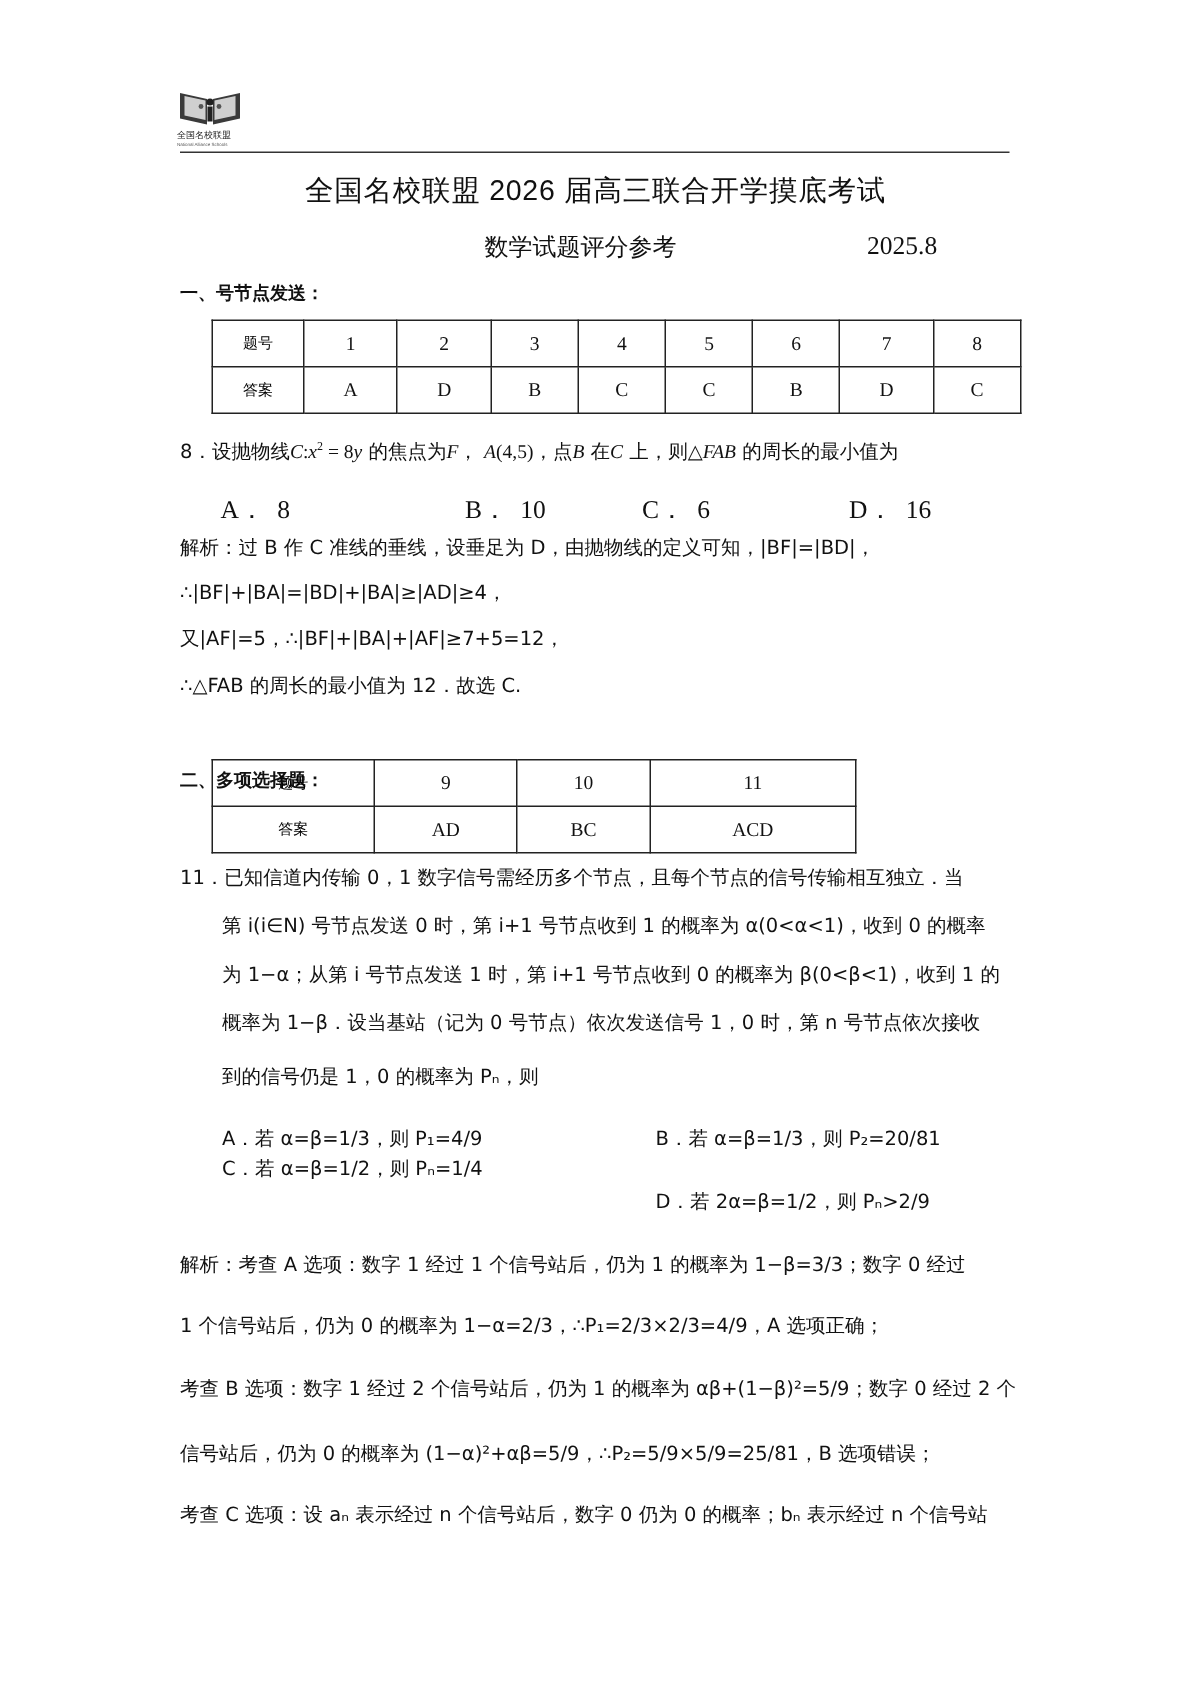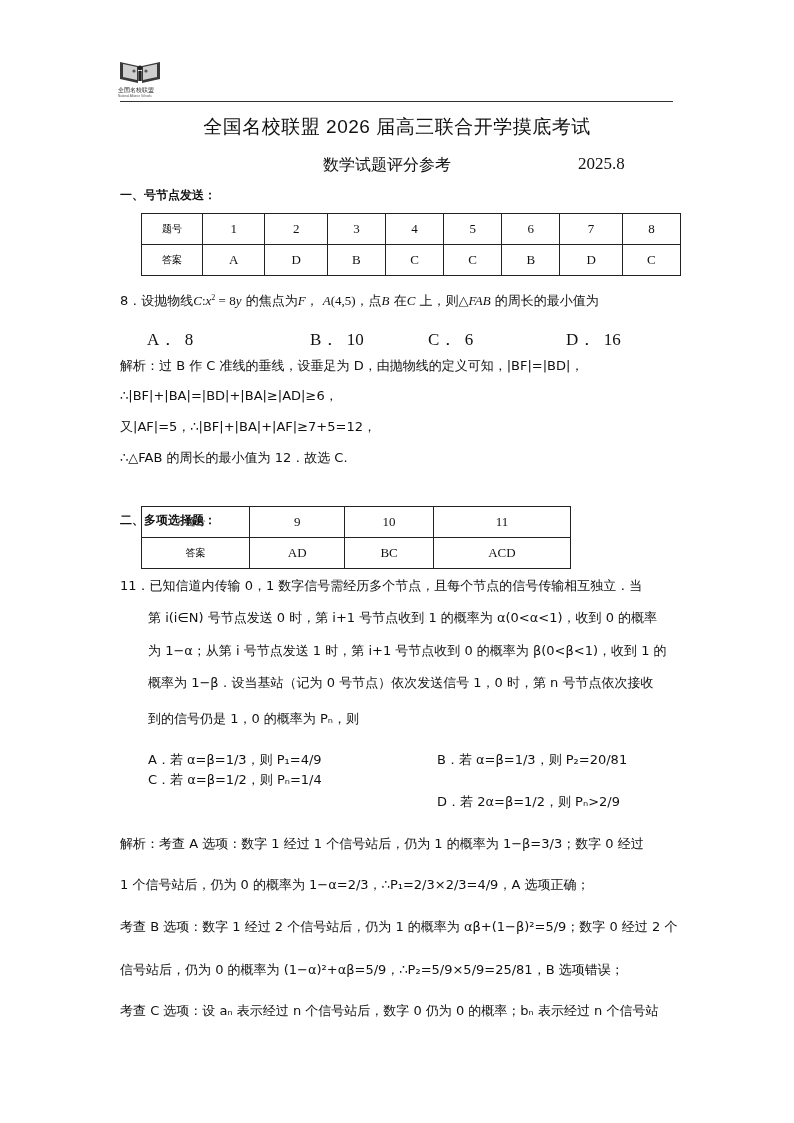--- a/index.html
+++ b/index.html
@@ -82,21 +82,21 @@
   <span>在</span><span class="m">C</span>
   <span>上，则</span><span class="n">△</span><span class="m">FAB</span>
   <span>的周长的最小值为</span>
 </div>
 <div class="abs opt" style="left:147px; top:328px;"><span>A．</span>&nbsp;&nbsp;<span>8</span></div>
 <div class="abs opt" style="left:287px; top:328px;margin-left:23px;"><span>B．</span>&nbsp;&nbsp;<span>10</span></div>
 <div class="abs opt" style="left:428px; top:328px;"><span>C．</span>&nbsp;&nbsp;<span>6</span></div>
 <div class="abs opt" style="left:566px; top:328px;"><span>D．</span>&nbsp;&nbsp;<span>16</span></div>
 
 <div class="abs line" style="top:358px;">解析：过 B 作 C 准线的垂线，设垂足为 D，由抛物线的定义可知，|BF|=|BD|，</div>
-<div class="abs line" style="top:388px;">∴|BF|+|BA|=|BD|+|BA|≥|AD|≥6，</div>
+<div class="abs line" style="top:388px;">∴|BF|+|BA|=|BD|+|BA|≥|AD|≥4，</div>
 <div class="abs line" style="top:419px;">又|AF|=5，∴|BF|+|BA|+|AF|≥7+5=12，</div>
 <div class="abs line" style="top:450px;">∴△FAB 的周长的最小值为 12．故选 C.</div>
 
 <div class="abs section" style="top:484px;margin-top:28px;">二、多项选择题：</div>
 <table class="ans" style="left:141px; top:506px; width:430px;">
   <tbody>
       <tr>
     <td class="hdr" style="width:107px">题号</td>
     <td>9</td>
     <td>10</td>

